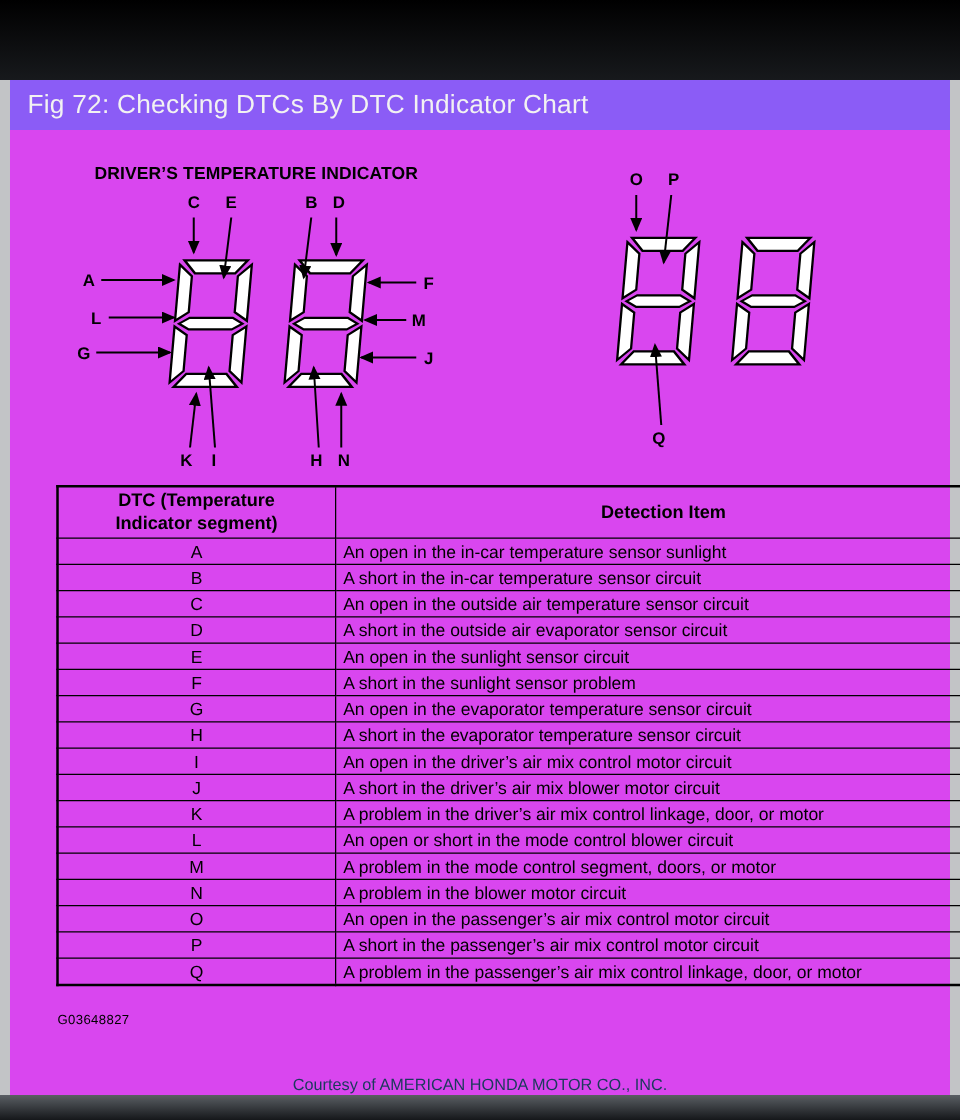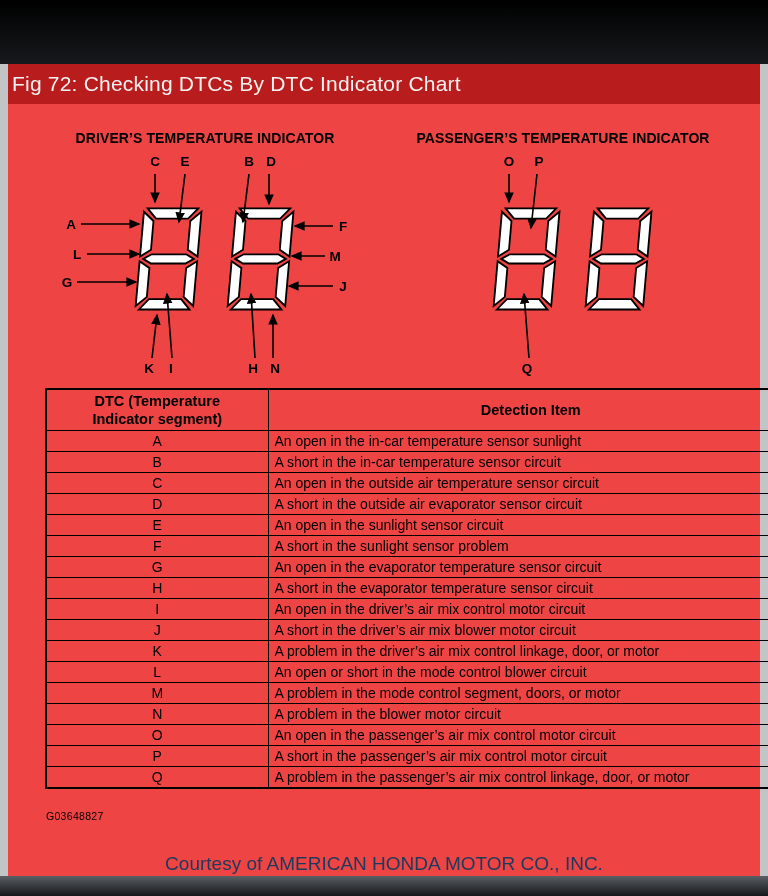--- a/index.html
+++ b/index.html
@@ -2,43 +2,43 @@
 <html><head>
 <meta charset="utf-8">
 <style>
   * { margin:0; padding:0; box-sizing:border-box; }
   html,body { width:768px; height:896px; }
   body { background:#c7c9cb; font-family:"Liberation Sans", sans-serif; }
   .screen { width:768px; height:896px; display:flex; flex-direction:column; overflow:hidden; }
 
   .top-bar { height:64px; background:linear-gradient(#000000,#17191c); flex:0 0 auto; }
   .mid { flex:1 1 auto; padding:0 8px; background:#c2c4c6; display:flex; flex-direction:column; min-height:0; }
-  .title-bar { height:40px; background:#b91c1c; display:flex; align-items:center; padding-left:4px; flex:0 0 auto; }
+  .title-bar { height:40px; background:#8b5cf6; display:flex; align-items:center; padding-left:14px; flex:0 0 auto; }
   .title-bar .title-text { color:#f2f2f2; font-size:21px; letter-spacing:.2px; }
-  .page { flex:1 1 auto; background:#ef4444; padding-top:26px; position:relative; min-height:0; }
+  .page { flex:1 1 auto; background:#d946ef; padding-top:26px; position:relative; min-height:0; }
   .bottom-bar { height:20px; background:linear-gradient(#5a5f64,#15171a); flex:0 0 auto; }
 
   .diagrams { display:flex; padding:0 18px; }
   .diagram-col { width:50%; display:flex; flex-direction:column; align-items:center; }
   .diagram-title { font-weight:bold; font-size:14px; margin-bottom:2px; letter-spacing:.1px; color:#000; }
   .seg-svg { display:block; }
   .seg-svg polygon { fill:#ffffff; stroke:#000000; stroke-width:1.6; }
   .seg-svg line { stroke:#000000; stroke-width:1.6; }
   .seg-svg text { font-family:"Liberation Sans",sans-serif; font-size:13.5px; font-weight:bold; fill:#000; text-anchor:middle; }
 
   table.dtc { border-collapse:collapse; border:2px solid #000; width:750px; margin:12px 0 0 37px; table-layout:fixed; }
   table.dtc th, table.dtc td { border:1px solid #000; color:#000; }
   table.dtc th { font-size:14.5px; font-weight:bold; text-align:center; vertical-align:middle; padding:2px 4px; height:40px; }
   .th1span { display:inline-block; width:155px; line-height:18px; }
   table.dtc td { font-size:14px; line-height:18px; padding:1px 6px; }
   td.code { text-align:center; }
   td.item { text-align:left; }
 
   .figure-id { font-size:10.5px; color:#000; margin:21px 0 0 38px; letter-spacing:.3px; }
-  .courtesy { position:absolute; bottom:1px; left:0; width:100%; text-align:center; font-size:19px; color:#1b3a5c; }
+  .courtesy { position:absolute; bottom:1px; left:0; width:100%; text-align:center; font-size:13px; color:#1b3a5c; }
 </style>
 </head>
 <body>
 
 <div class="screen">
   <div class="top-bar"></div>
 
   <div class="mid">
     <div class="title-bar">
       <span class="title-text">Fig 72: Checking DTCs By DTC Indicator Chart</span>
@@ -101,21 +101,20 @@
               <text x="288" y="143">J</text>
               <text x="94" y="225">K</text>
               <text x="116" y="225">I</text>
               <text x="198" y="225">H</text>
               <text x="220" y="225">N</text>
             </g>
           </svg>
         </div>
 
         <div class="diagram-col">
-          <div class="diagram-title">PASSENGER’S TEMPERATURE INDICATOR</div>
           <svg class="seg-svg" viewBox="0 0 300 228" width="300" height="228">
             <defs>
               <marker id="arrP" markerWidth="8" markerHeight="8" refX="6" refY="3" orient="auto">
                 <path d="M0,0 L7,3 L0,6 Z" fill="#000"></path>
               </marker>
               <g id="digitP">
                 <polygon points="6,2 50,2 42,11 14,11"></polygon>
                 <polygon points="3,5 12,13 12,38 3,44"></polygon>
                 <polygon points="53,5 44,13 44,38 53,44"></polygon>
                 <polygon points="6,46 13,42 43,42 50,46 43,50 13,50"></polygon>

